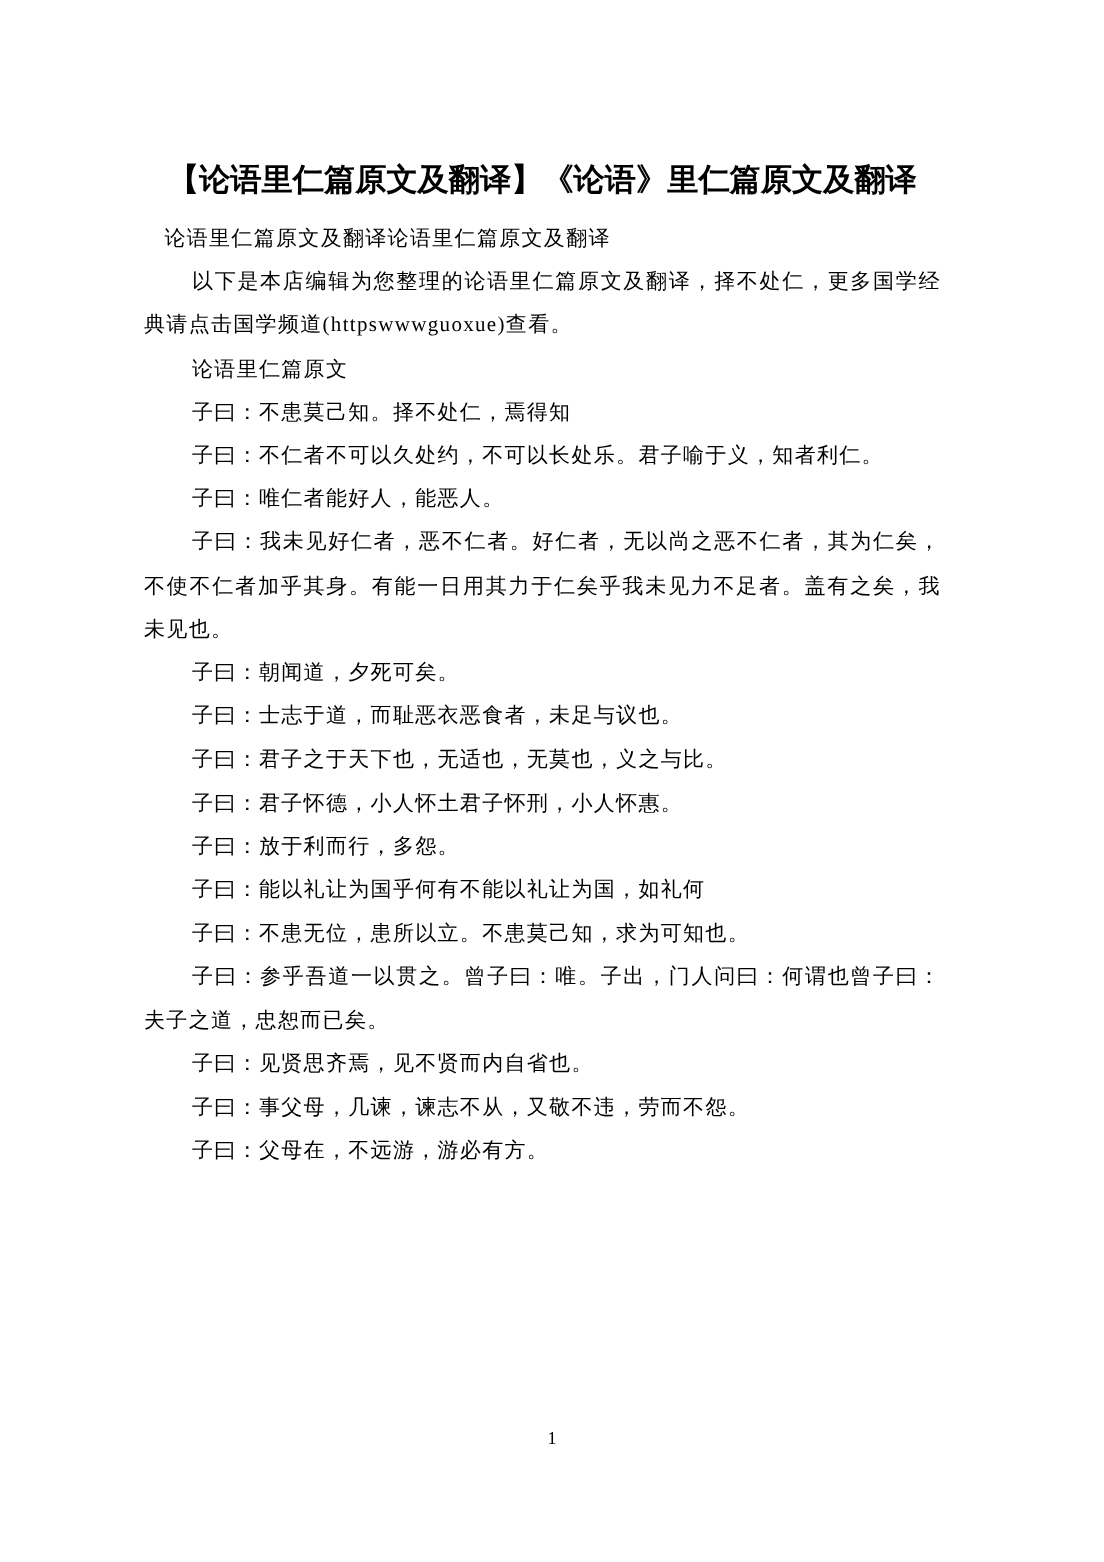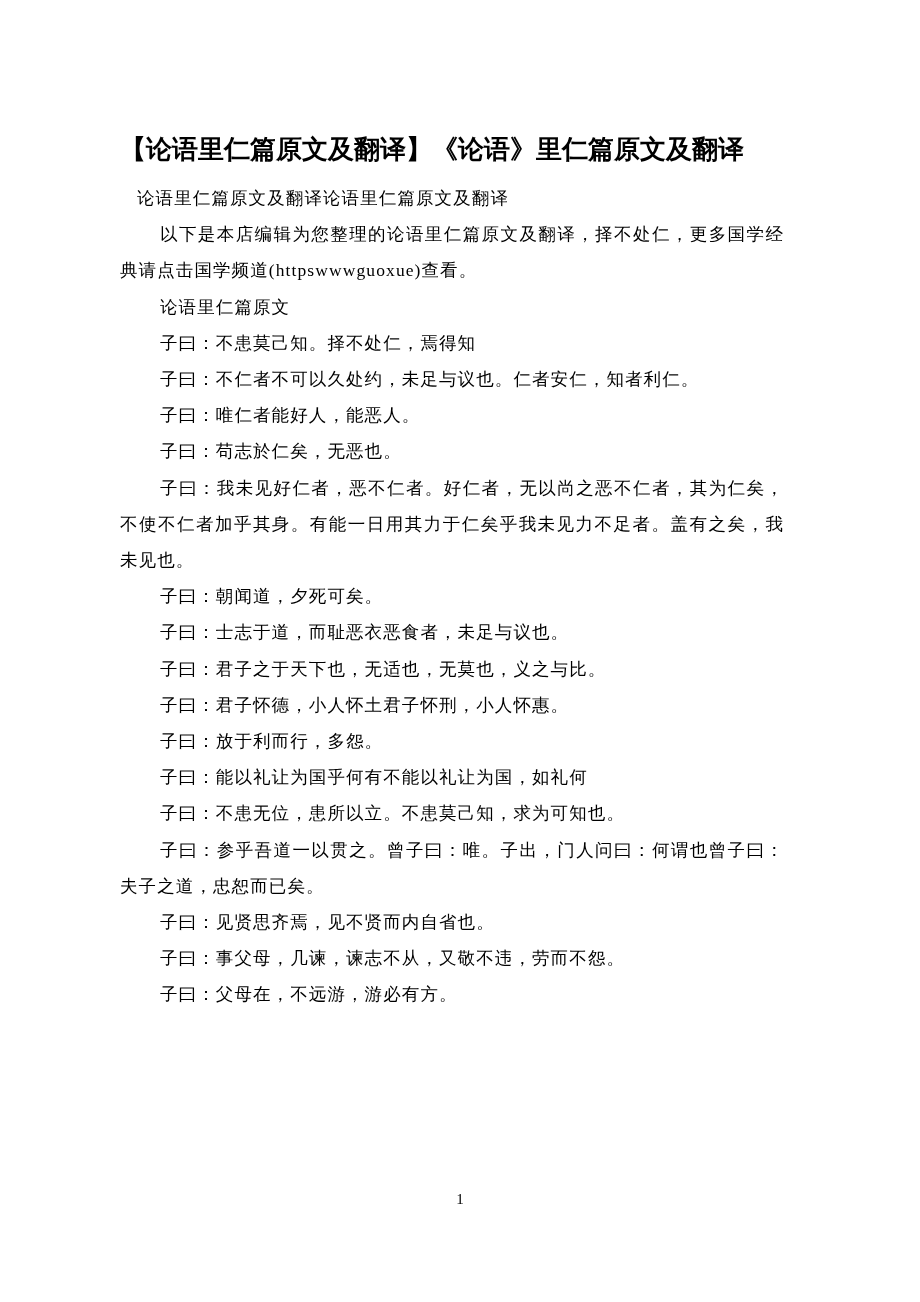--- a/index.html
+++ b/index.html
@@ -20,20 +20,21 @@
     position: absolute;
     left: 120px;
     top: 130px;
     width: 664px;
   }
   .title {
     margin: 0 0 10px 0;
     font-size: 26px;
     font-weight: bold;
     line-height: 40px;
+    text-align: center;
     letter-spacing: 0;
     white-space: nowrap;
   }
   .para {
     margin: 0;
     font-size: 17.5px;
     line-height: 36.2px;
     letter-spacing: 1.1px;
     text-align: justify;
     text-justify: inter-ideograph;
@@ -54,23 +55,22 @@
 </head>
 <body>
 
 <div class="page">
   <div class="content">
     <h1 class="title">【论语里仁篇原文及翻译】《论语》里仁篇原文及翻译</h1>
     <p class="para ind1">论语里仁篇原文及翻译论语里仁篇原文及翻译</p>
     <p class="para ind2">以下是本店编辑为您整理的论语里仁篇原文及翻译，择不处仁，更多国学经典请点击国学频道(httpswwwguoxue)查看。</p>
     <p class="para ind2">论语里仁篇原文</p>
     <p class="para ind2">子曰：不患莫己知。择不处仁，焉得知</p>
-    <p class="para ind2">子曰：不仁者不可以久处约，未足与议也。仁者安仁，知者利仁。</p>
+    <p class="para ind2">子曰：不仁者不可以久处约，不可以长处乐。君子喻于义，知者利仁。</p>
     <p class="para ind2">子曰：唯仁者能好人，能恶人。</p>
-    <p class="para ind2">子曰：苟志於仁矣，无恶也。</p>
     <p class="para ind2">子曰：我未见好仁者，恶不仁者。好仁者，无以尚之恶不仁者，其为仁矣，不使不仁者加乎其身。有能一日用其力于仁矣乎我未见力不足者。盖有之矣，我未见也。</p>
     <p class="para ind2">子曰：朝闻道，夕死可矣。</p>
     <p class="para ind2">子曰：士志于道，而耻恶衣恶食者，未足与议也。</p>
     <p class="para ind2">子曰：君子之于天下也，无适也，无莫也，义之与比。</p>
     <p class="para ind2">子曰：君子怀德，小人怀土君子怀刑，小人怀惠。</p>
     <p class="para ind2">子曰：放于利而行，多怨。</p>
     <p class="para ind2">子曰：能以礼让为国乎何有不能以礼让为国，如礼何</p>
     <p class="para ind2">子曰：不患无位，患所以立。不患莫己知，求为可知也。</p>
     <p class="para ind2">子曰：参乎吾道一以贯之。曾子曰：唯。子出，门人问曰：何谓也曾子曰：夫子之道，忠恕而已矣。</p>
     <p class="para ind2">子曰：见贤思齐焉，见不贤而内自省也。</p>

